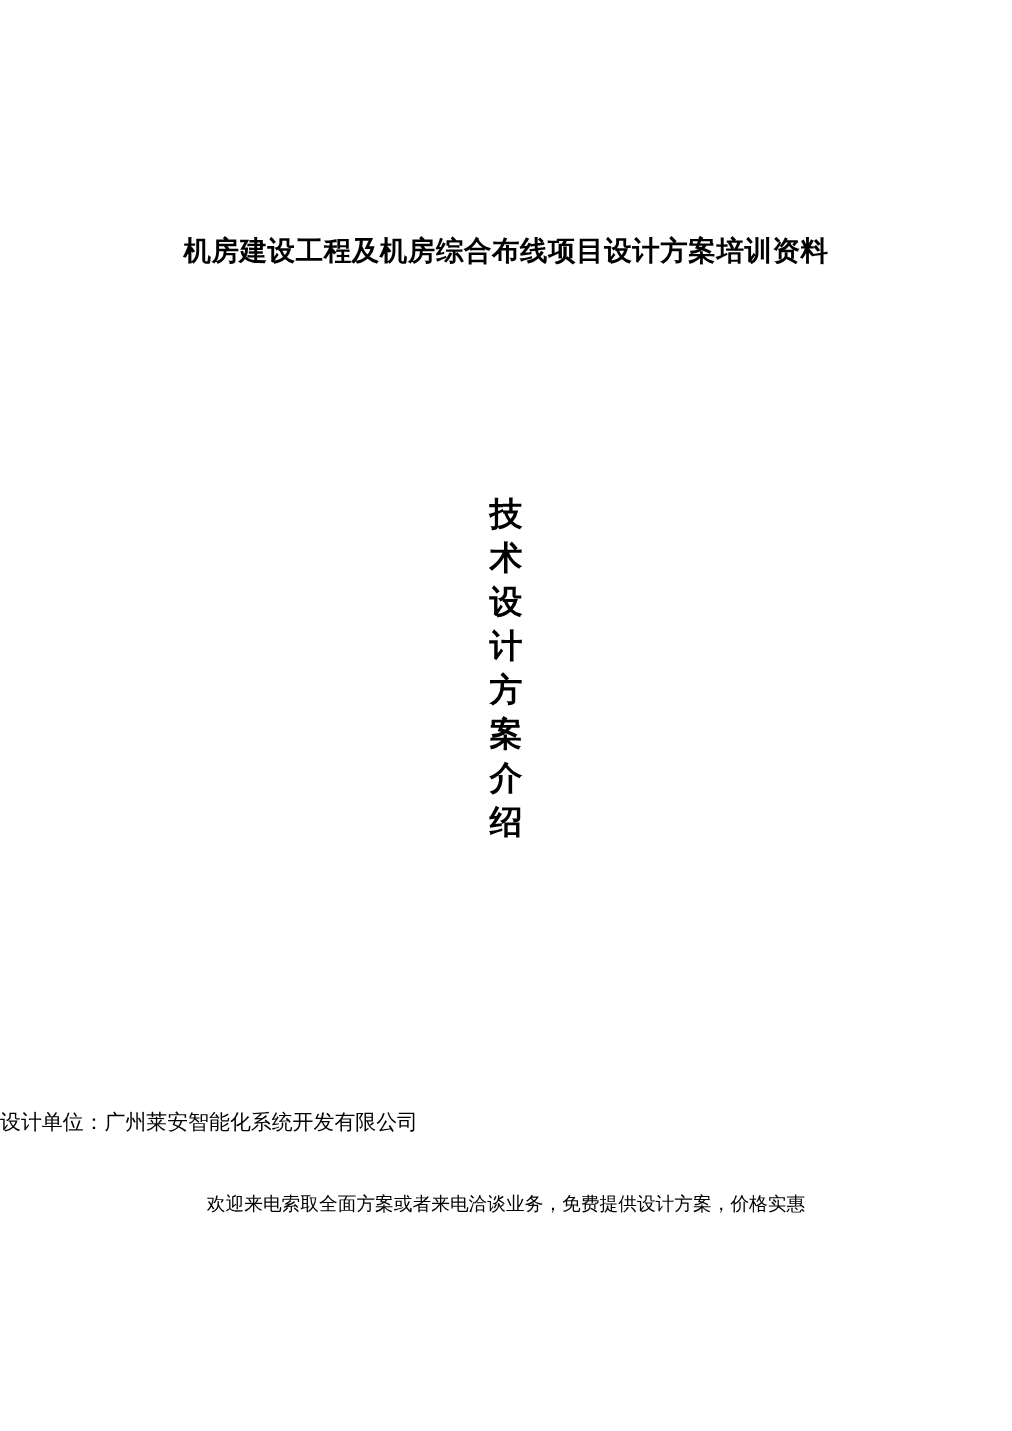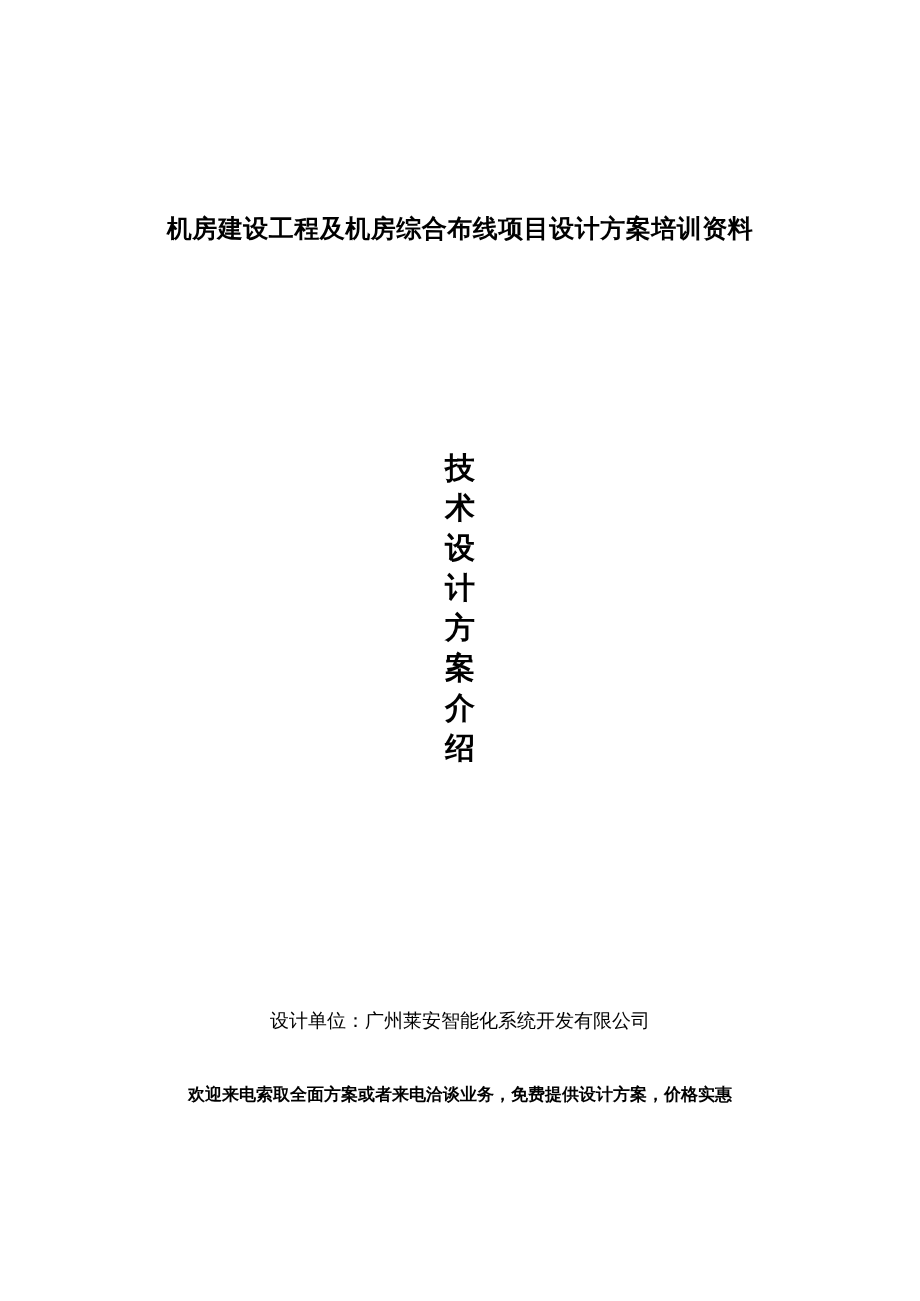--- a/index.html
+++ b/index.html
@@ -59,40 +59,39 @@
     color: #000000;
     text-align: center;
   }
 
   
   .design-unit {
     position: absolute;
     top: 1008px;
     left: 0;
     width: 920px;
-    text-align: center;
-    font-family: Liberation Serif, serif;
+    text-align: left;
+    font-family: Liberation Mono, monospace;
     font-size: 19px;
     line-height: 1.4;
     color: #000000;
     white-space: nowrap;
   }
 
   
   .footer-note {
     position: absolute;
     top: 1078px;
     left: 0;
     width: 920px;
     text-align: center;
     font-family: "Liberation Serif", "DejaVu Serif", serif;
     font-size: 17px;
     line-height: 34px;
     color: #000000;
-    font-weight: bold;
   }
   .footer-note .line {
     display: block;
     white-space: nowrap;
   }
 </style>
 </head>
 <body>
 
 <div class="page">

